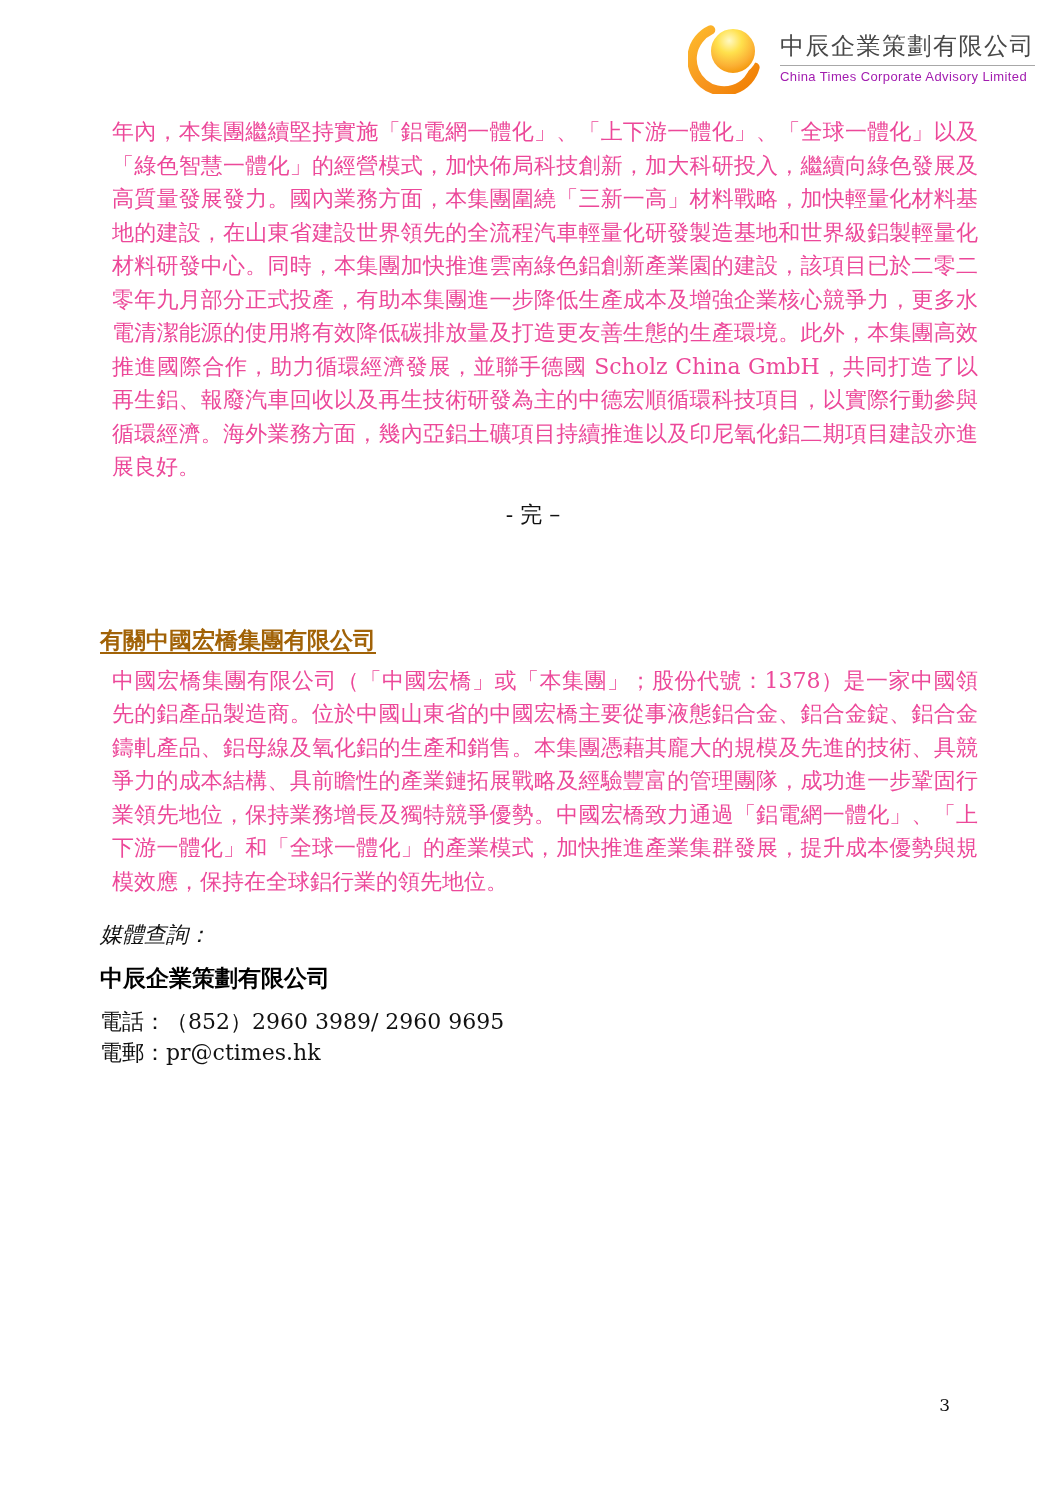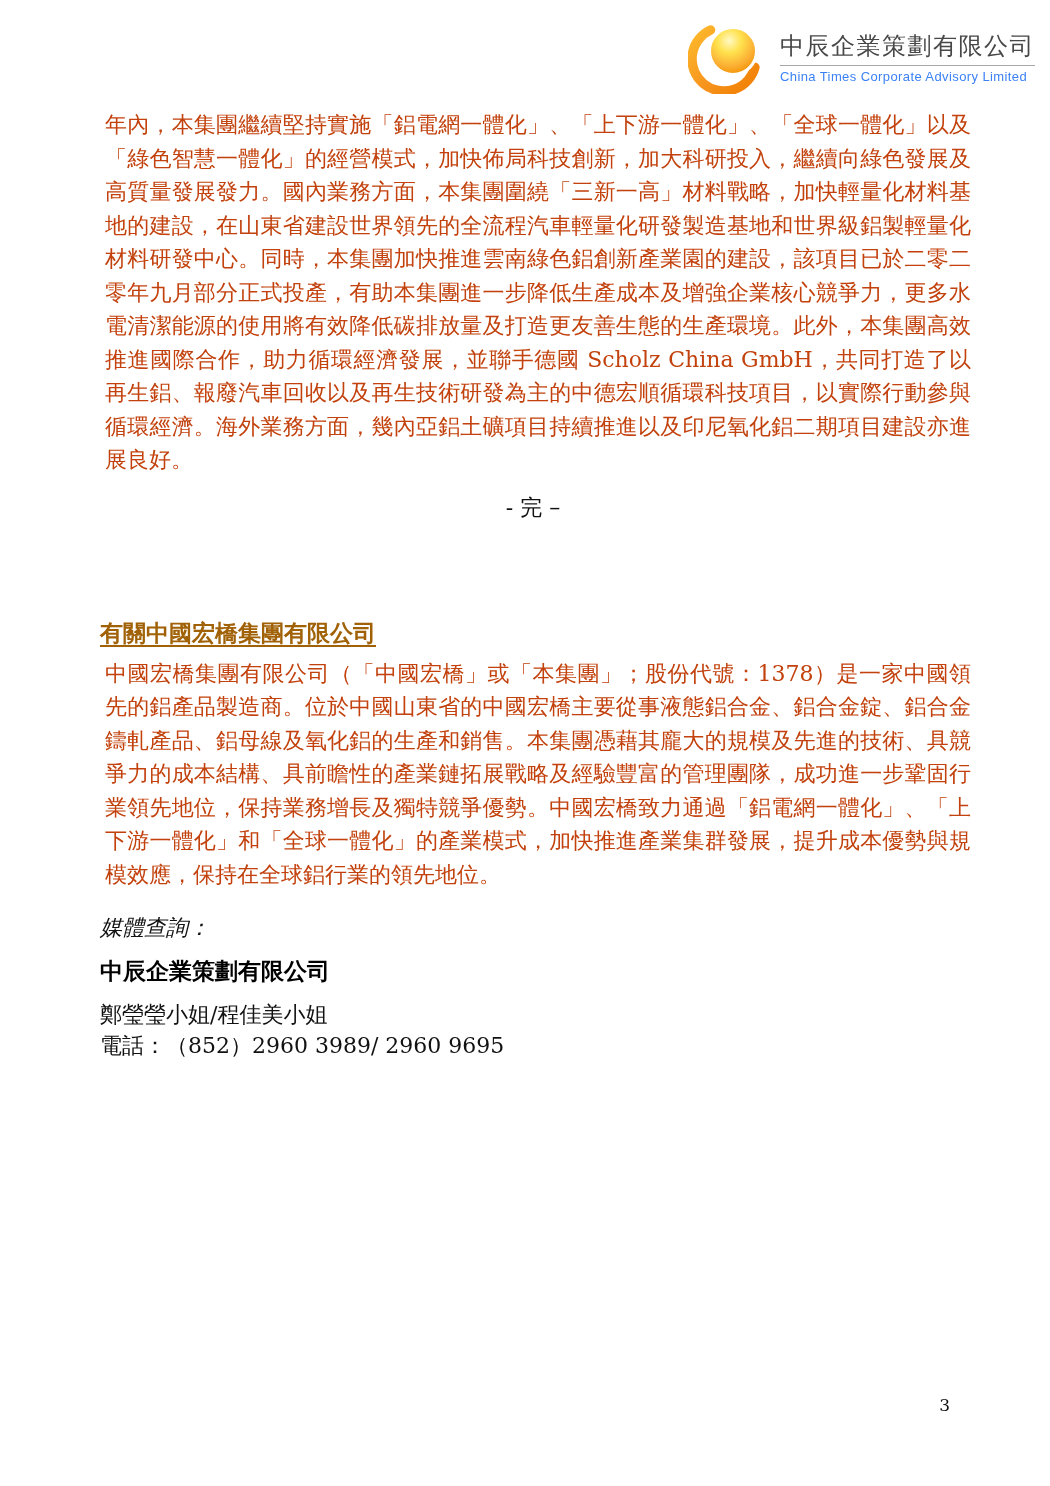--- a/index.html
+++ b/index.html
@@ -48,39 +48,39 @@
   }
   .brand-rule {
     border: none;
     border-top: 1px solid #a8a8a8;
     margin: 4px 0 3px 0;
     width: 100%;
   }
   .brand-en {
     font-family: "Liberation Sans", sans-serif;
     font-size: 13px;
-    color: #3b82f6;
+    color: #a21caf;
     letter-spacing: 0.4px;
     white-space: nowrap;
   }
 
   
   .content {
     position: relative;
     padding: 103px 84px 0 100px;
     box-sizing: border-box;
     width: 1050px;
   }
   .para {
     width: 866px;
     font-size: 22px;
     line-height: 33.5px;
     text-align: justify;
-    margin: 5px;
-    color: #c2410c;
+    margin: 12px;
+    color: #ec4899;
   }
   .para-2 { margin-top: 50px; }
   .end-marker {
     width: 866px;
     margin-top: 14px;
     text-align: center;
     font-size: 22px;
     line-height: 33px;
     color: #111111;
   }
@@ -164,21 +164,21 @@
 
     <div class="about-heading">有關中國宏橋集團有限公司</div>
 
     <p class="para about-para">中國宏橋集團有限公司（「中國宏橋」或「本集團」；股份代號：1378）是一家中國領先的鋁產品製造商。位於中國山東省的中國宏橋主要從事液態鋁合金、鋁合金錠、鋁合金鑄軋產品、鋁母線及氧化鋁的生產和銷售。本集團憑藉其龐大的規模及先進的技術、具競爭力的成本結構、具前瞻性的產業鏈拓展戰略及經驗豐富的管理團隊，成功進一步鞏固行業領先地位，保持業務增長及獨特競爭優勢。中國宏橋致力通過「鋁電網一體化」、「上下游一體化」和「全球一體化」的產業模式，加快推進產業集群發展，提升成本優勢與規模效應，保持在全球鋁行業的領先地位。</p>
 
     <div class="media-label">媒體查詢：</div>
 
     <div class="contact-company">中辰企業策劃有限公司</div>
 
     <div class="contact-block">
-      <p class="contact-line">鄭瑩瑩小姐/程佳美小姐</p>
       <p class="contact-line">電話：（852）2960 3989/ 2960 9695</p>
+      <p class="contact-line">電郵：pr@ctimes.hk</p>
     </div>
 
   </div>
 
   <div class="page-number">3</div>
 
 </div>
 
 </body></html>

